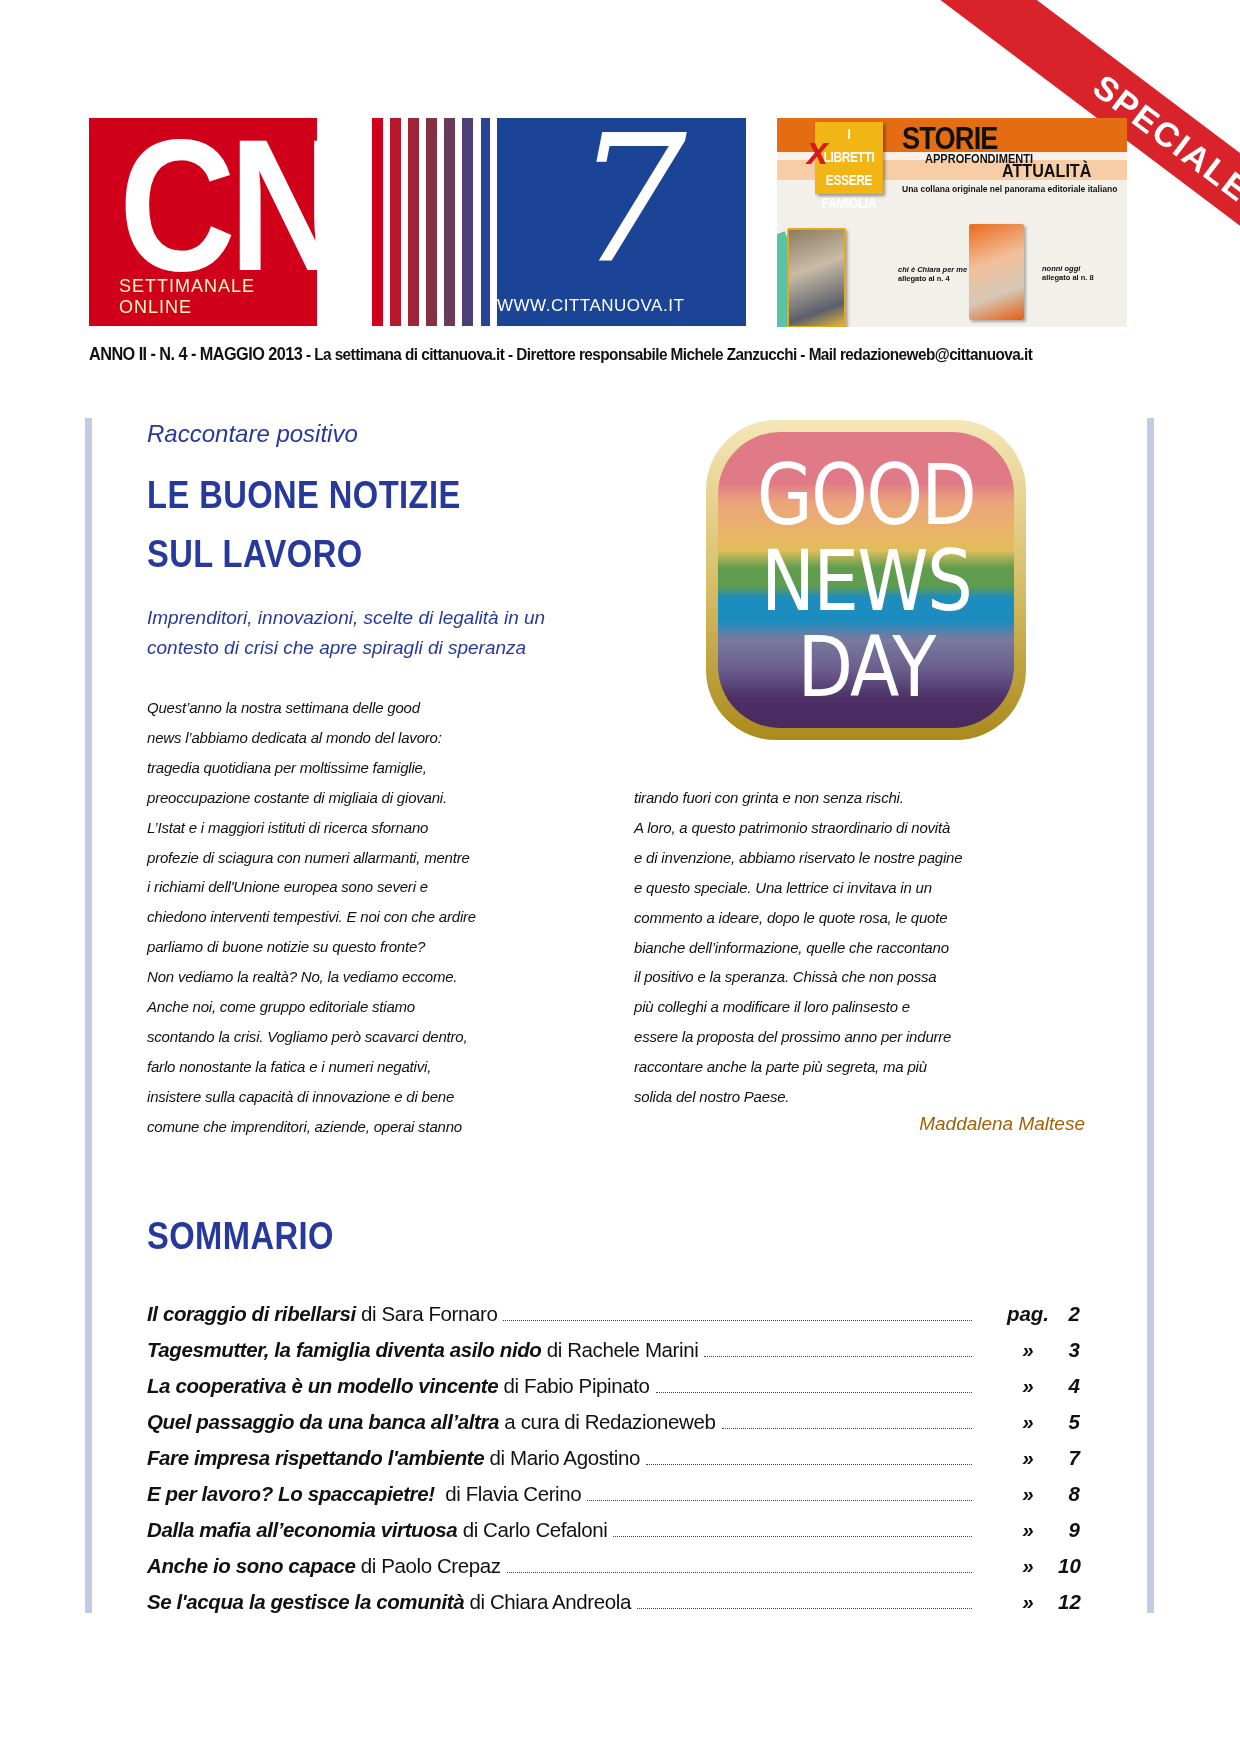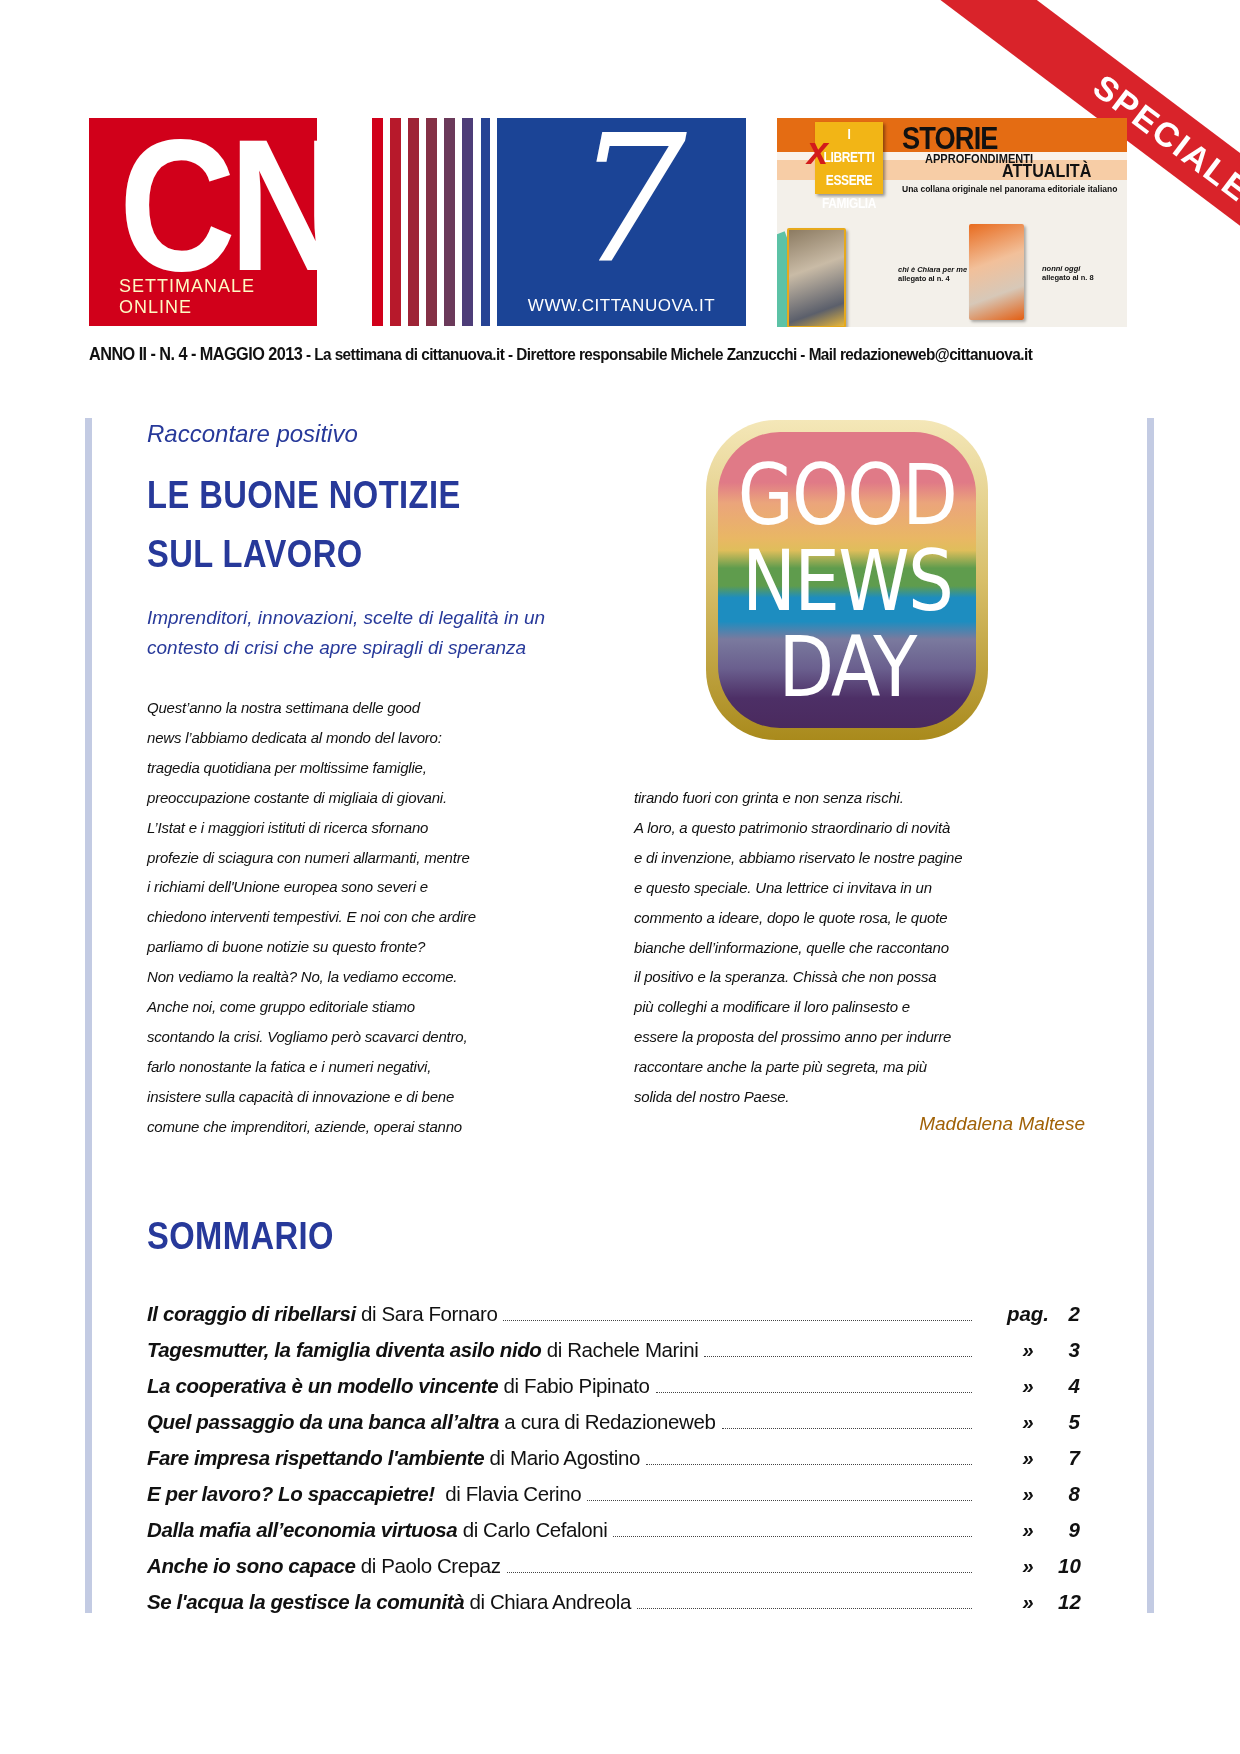--- a/index.html
+++ b/index.html
@@ -13,21 +13,21 @@
 
   
   .mast { position:absolute; top:118px; left:89px; height:208px; }
   .cn-block { position:absolute; left:0; top:0; width:228px; height:208px; background:#d1001a; }
   .cn-text { position:absolute; left:30px; top:2px; font-family:"Liberation Sans", sans-serif; font-weight:bold; color:#fff;
              font-size:188px; line-height:170px; letter-spacing:-8px; transform:scaleX(0.86); transform-origin:left top; }
   .cn-sub { position:absolute; left:30px; bottom:8px; color:#fef9c3; font-size:18px; letter-spacing:1px; }
   .stripe { position:absolute; top:0; height:208px; width:11px; }
   .seven-block { position:absolute; left:408px; top:0; width:249px; height:208px; background:#1b4496; }
   .seven { position:absolute; left:78px; top:-6px; color:#fff; font-family:"DejaVu Serif", serif; font-style:italic; font-size:176px; line-height:176px; }
-  .seven-url { position:absolute; left:0; right:0; bottom:10px; text-align:center; color:#fff; font-size:17px; letter-spacing:0.5px; }
+  .seven-url { position:absolute; left:0; right:0; bottom:10px; color:#fff; font-size:17px; letter-spacing:0.5px; }
 
   
   .ad { position:absolute; left:777px; top:118px; width:350px; height:209px; background:#f3f0ea; overflow:hidden; }
   .ad-top { position:absolute; left:0; top:0; width:100%; height:34px; background:#e46c13; }
   .ad-band1 { position:absolute; left:0; top:34px; width:100%; height:8px; background:#faf2ea; }
   .ad-band2 { position:absolute; left:0; top:42px; width:100%; height:20px; background:#f7cda6; }
   .ad-green { position:absolute; left:-30px; top:120px; width:60px; height:120px; background:#5cc2a6; transform:rotate(-20deg); }
   .ad-logo { position:absolute; left:38px; top:4px; width:68px; height:72px; background:#f2b516; box-shadow:2px 2px 3px rgba(0,0,0,0.4); }
   .ad-logo div { color:#fff; font-weight:bold; font-size:15px; line-height:23px; text-align:center; transform:scaleX(0.8); letter-spacing:-0.5px; }
   .ad-x { position:absolute; left:30px; top:18px; color:#d31b1b; font-size:38px; font-weight:bold; font-style:italic; line-height:30px; }
@@ -57,21 +57,21 @@
   .kicker { position:absolute; left:147px; top:420px; font-size:24px; font-style:italic; color:#27399a; }
   .title { position:absolute; left:147px; top:466px; font-size:38px; font-weight:bold; color:#27399a; line-height:59px; letter-spacing:0.5px;
            transform:scaleX(0.86); transform-origin:left top; }
   .standfirst { position:absolute; left:147px; top:603px; width:460px; font-size:19px; font-style:italic; color:#27399a; line-height:30px; }
   .body-col { position:absolute; font-size:15px; font-style:italic; color:#111; line-height:29.9px; white-space:nowrap; letter-spacing:-0.2px; }
   .col1 { left:147px; top:693px; }
   .col2 { left:634px; top:783px; }
   .signature { position:absolute; right:155px; top:1113px; font-size:19px; font-style:italic; color:#a16207; }
 
   
-  .gnd { position:absolute; left:706px; top:420px; width:282px; height:320px; border-radius:70px;
+  .gnd { position:absolute; left:706px; top:420px; width:320px; height:320px; border-radius:70px;
          background:linear-gradient(180deg,#f4e7b8 0%,#d8bf6a 50%,#a98a1c 100%); }
   .gnd-inner { position:absolute; left:12px; top:12px; right:12px; bottom:12px; border-radius:62px; overflow:hidden;
          background:linear-gradient(180deg,#e07a87 0%,#e07a87 17%,#eba57b 24%,#e9b764 36%,#dfbe5b 40%,#5f9c4d 46%,#5f9c4d 52%,#1d8dc0 56%,#1d8dc0 64%,#7a7a9e 70%,#6a5f8e 80%,#4d2f66 90%,#4a2a5e 100%); }
   .gnd-text { position:absolute; left:0; right:0; top:20px; text-align:center; color:#fff; font-family:"DejaVu Sans", sans-serif;
               font-size:84px; line-height:86px; letter-spacing:-2px; transform:scaleX(0.86); }
 
   
   .som-title { position:absolute; left:147px; top:1215px; font-size:38px; font-weight:bold; color:#27399a; letter-spacing:0.5px;
                transform:scaleX(0.86); transform-origin:left top; }
   .toc { position:absolute; left:147px; top:1302px; width:933px; }

